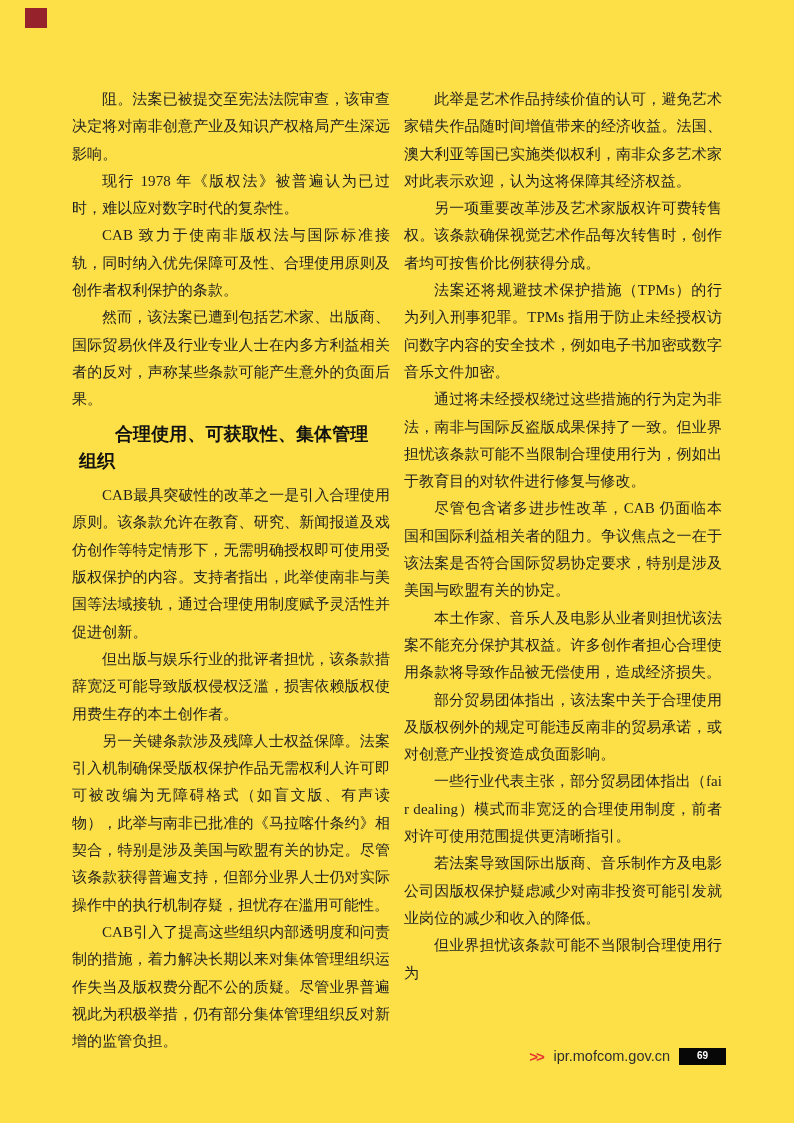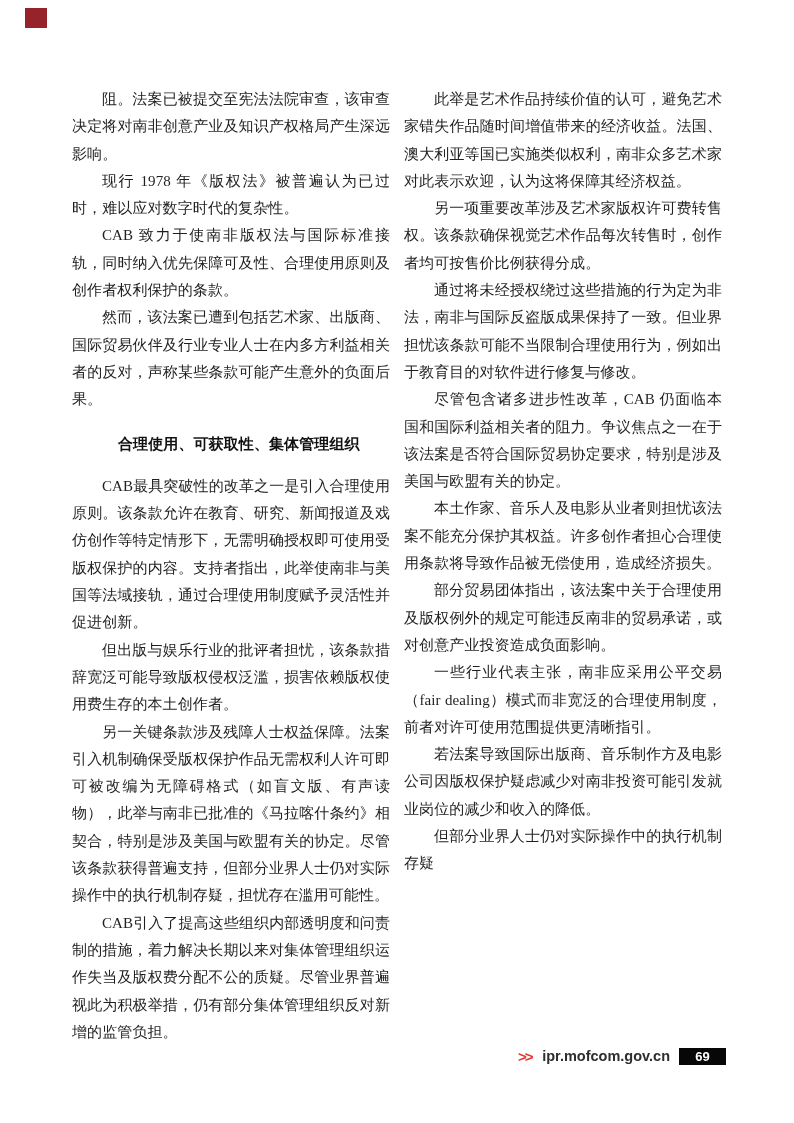--- a/index.html
+++ b/index.html
@@ -1,21 +1,21 @@
 <!DOCTYPE html>
 <html><head>
 <meta charset="utf-8">
 <style>
   html, body { margin: 0; padding: 0; background: #e8e8e8; }
   .page {
     position: relative;
     width: 794px;
     height: 1123px;
     margin: 0 auto;
-    background: #ffffff;
+    background: #fde047;
     overflow: hidden;
     font-family: "Liberation Serif", serif;
     color: #1f1f1f;
   }
   .corner-mark {
     position: absolute;
     left: 25px;
     top: 8px;
     width: 22px;
     height: 20px;
@@ -32,25 +32,25 @@
   .col p.body {
     margin: 0;
     font-size: 15px;
     line-height: 27.3px;
     letter-spacing: 0.1px;
     text-align: justify;
     text-indent: 2em;
     word-break: break-all;
   }
   .col h3.heading {
-    margin: 16px;
+    margin: 7px;
     font-family: "Liberation Sans", sans-serif;
     font-weight: 700;
     color: #111111;
-    font-size: 15px;
+    font-size: 18px;
     line-height: 27.3px;
     letter-spacing: 0.1px;
     text-indent: 2em;
   }
   .footer {
     position: absolute;
     right: 68px;
     top: 1047px;
     height: 18px;
     display: flex;
@@ -60,33 +60,33 @@
   }
   .chev {
     font-weight: 700;
     font-style: italic;
     font-size: 15px;
     letter-spacing: -2px;
     padding-right: 2px;
     line-height: 1;
   }
   .site {
-    font-weight: 700;
+    font-weight: 400;
     font-size: 14.5px;
     color: #2e2e2e;
     line-height: 1;
   }
   .badge {
     width: 47px;
     height: 17px;
     display: flex;
     align-items: center;
     justify-content: center;
     color: #ffffff;
-    font-size: 13px;
+    font-size: 10px;
     font-weight: 700;
     line-height: 1;
   }
 </style>
 </head>
 <body>
 
 <div class="page" style="color: rgb(31, 31, 31);">
   <div class="corner-mark" style="background: rgb(150, 34, 43);"></div>
 
@@ -98,27 +98,28 @@
         <p class="body">然而，该法案已遭到包括艺术家、出版商、国际贸易伙伴及行业专业人士在内多方利益相关者的反对，声称某些条款可能产生意外的负面后果。</p>
         <h3 class="heading">合理使用、可获取性、集体管理组织</h3>
         <p class="body">CAB最具突破性的改革之一是引入合理使用原则。该条款允许在教育、研究、新闻报道及戏仿创作等特定情形下，无需明确授权即可使用受版权保护的内容。支持者指出，此举使南非与美国等法域接轨，通过合理使用制度赋予灵活性并促进创新。</p>
         <p class="body">但出版与娱乐行业的批评者担忧，该条款措辞宽泛可能导致版权侵权泛滥，损害依赖版权使用费生存的本土创作者。</p>
         <p class="body">另一关键条款涉及残障人士权益保障。法案引入机制确保受版权保护作品无需权利人许可即可被改编为无障碍格式（如盲文版、有声读物），此举与南非已批准的《马拉喀什条约》相契合，特别是涉及美国与欧盟有关的协定。尽管该条款获得普遍支持，但部分业界人士仍对实际操作中的执行机制存疑，担忧存在滥用可能性。</p>
         <p class="body">CAB引入了提高这些组织内部透明度和问责制的措施，着力解决长期以来对集体管理组织运作失当及版权费分配不公的质疑。尽管业界普遍视此为积极举措，仍有部分集体管理组织反对新增的监管负担。</p>
       </div>
     <div class="col" id="col-right">
         <p class="body">此举是艺术作品持续价值的认可，避免艺术家错失作品随时间增值带来的经济收益。法国、澳大利亚等国已实施类似权利，南非众多艺术家对此表示欢迎，认为这将保障其经济权益。</p>
         <p class="body">另一项重要改革涉及艺术家版权许可费转售权。该条款确保视觉艺术作品每次转售时，创作者均可按售价比例获得分成。</p>
+        <p class="body">法案还将规避技术保护措施（TPMs）的行为列入刑事犯罪。TPMs 指用于防止未经授权访问数字内容的安全技术，例如电子书加密或数字音乐文件加密。</p>
         <p class="body">通过将未经授权绕过这些措施的行为定为非法，南非与国际反盗版成果保持了一致。但业界担忧该条款可能不当限制合理使用行为，例如出于教育目的对软件进行修复与修改。</p>
         <p class="body">尽管包含诸多进步性改革，CAB 仍面临本国和国际利益相关者的阻力。争议焦点之一在于该法案是否符合国际贸易协定要求，特别是涉及美国与欧盟有关的协定。</p>
         <p class="body">本土作家、音乐人及电影从业者则担忧该法案不能充分保护其权益。许多创作者担心合理使用条款将导致作品被无偿使用，造成经济损失。</p>
         <p class="body">部分贸易团体指出，该法案中关于合理使用及版权例外的规定可能违反南非的贸易承诺，或对创意产业投资造成负面影响。</p>
-        <p class="body">一些行业代表主张，南非应采用公平交易（fair dealing）模式而非宽泛的合理使用制度，前者对许可使用范围提供更清晰指引。</p>
+        <p class="body">一些行业代表主张，部分贸易团体指出（fair dealing）模式而非宽泛的合理使用制度，前者对许可使用范围提供更清晰指引。</p>
         <p class="body">若法案导致国际出版商、音乐制作方及电影公司因版权保护疑虑减少对南非投资可能引发就业岗位的减少和收入的降低。</p>
-        <p class="body">但部分业界人士仍对实际操作中的执行机制存疑</p>
+        <p class="body">但业界担忧该条款可能不当限制合理使用行为</p>
       </div>
   </div>
 
   <div class="footer">
     <span class="chev" style="color: rgb(229, 55, 46);">&gt;&gt;</span>
     <span class="site">ipr.mofcom.gov.cn</span>
     <span class="badge" style="background: rgb(7, 7, 7);">69</span>
   </div>
 </div>
 

